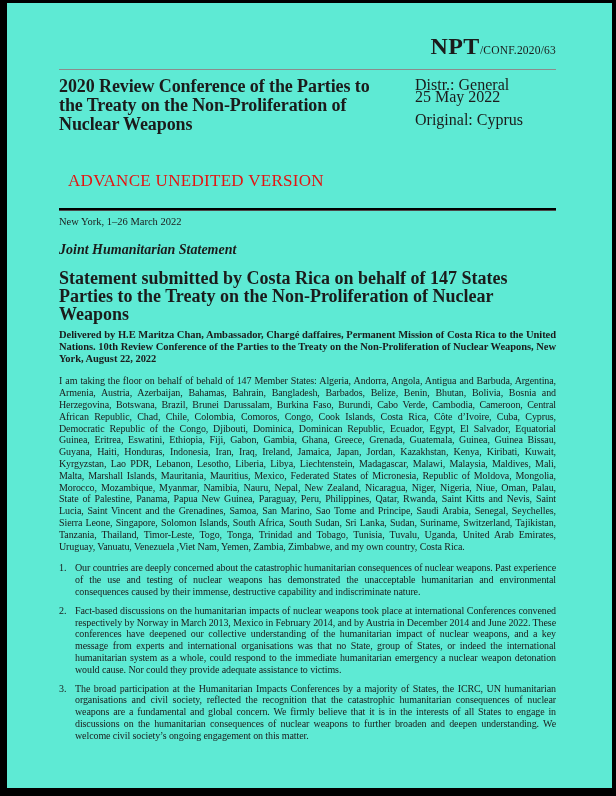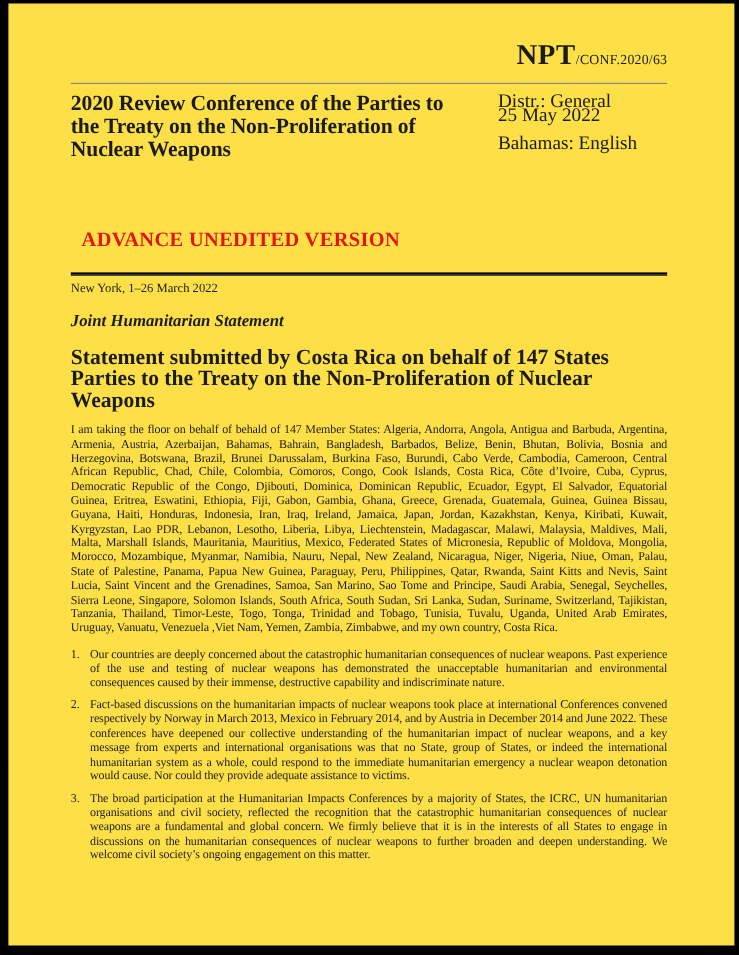--- a/index.html
+++ b/index.html
@@ -7,21 +7,21 @@
     width: 616px; height: 796px;
     background: #000;
     font-family: "Liberation Serif", "DejaVu Serif", serif;
     -webkit-font-smoothing: antialiased;
   }
   .page {
     box-sizing: border-box;
     width: 616px; height: 796px;
     border: solid #000;
     border-width: 3px 4px 8px 7px;
-    background: #fde047;
+    background: #5eead4;
     overflow: hidden;
   }
   .inner {
     box-sizing: border-box;
     width: 100%; height: 100%;
     padding: 30px 56px 0 52px;
     color: #1b1b1b;
   }
   
   .symbol-row {
@@ -61,24 +61,24 @@
   .doc-meta {
     flex: 1;
     font-size: 16px;
     line-height: 12px;
     padding-top: 2px;
   }
   .doc-meta .meta-line { margin: 0; }
   .doc-meta .meta-original { margin-top: 11px; }
   
   .advance {
-    margin-top: 56px;
+    margin-top: 37px;
     margin-left: 9px;
     font-size: 17px;
-    font-weight: bold;
+    font-weight: normal;
     letter-spacing: 0.3px;
     color: #e41412;
     line-height: 20px;
   }
   
   .thick-rule {
     margin-top: 17px;
     height: 0;
     border-top: 2px solid #000;
     border-bottom: 1px solid #4a4a4a;
@@ -135,34 +135,35 @@
       <span class="symbol-main">NPT</span><span class="symbol-suffix">/CONF.2020/63</span>
     </div>
 
     <div class="thin-rule"></div>
 
     <div class="header-cols">
       <div class="doc-title">2020 Review Conference of the Parties to the Treaty on the Non-Proliferation of Nuclear Weapons</div>
       <div class="doc-meta">
         <p class="meta-line">Distr.: General</p>
         <p class="meta-line">25 May 2022</p>
-        <p class="meta-line meta-original">Bahamas: English</p>
+        <p class="meta-line meta-original">Original: Cyprus</p>
       </div>
     </div>
 
     <div class="advance">ADVANCE UNEDITED VERSION</div>
 
     <div class="thick-rule"></div>
 
     <div class="session-line">New York, 1–26 March 2022</div>
 
     <h1 class="main-heading">Joint Humanitarian Statement</h1>
 
     <h2 class="sub-heading">Statement submitted by Costa Rica on behalf of 147 States Parties to the Treaty on the Non-Proliferation of Nuclear Weapons</h2>
 
+    <p class="delivery-note">Delivered by H.E Maritza Chan, Ambassador, Chargé daffaires, Permanent Mission of Costa Rica to the United Nations. 10th Review Conference of the Parties to the Treaty on the Non-Proliferation of Nuclear Weapons, New York, August 22, 2022</p>
 
     <p class="body-text intro-paragraph">I am taking the floor on behalf of behald of 147 Member States: Algeria, Andorra, Angola, Antigua and Barbuda, Argentina, Armenia, Austria, Azerbaijan, Bahamas, Bahrain, Bangladesh, Barbados, Belize, Benin, Bhutan, Bolivia, Bosnia and Herzegovina, Botswana, Brazil, Brunei Darussalam, Burkina Faso, Burundi, Cabo Verde, Cambodia, Cameroon, Central African Republic, Chad, Chile, Colombia, Comoros, Congo, Cook Islands, Costa Rica, Côte d’Ivoire, Cuba, Cyprus, Democratic Republic of the Congo, Djibouti, Dominica, Dominican Republic, Ecuador, Egypt, El Salvador, Equatorial Guinea, Eritrea, Eswatini, Ethiopia, Fiji, Gabon, Gambia, Ghana, Greece, Grenada, Guatemala, Guinea, Guinea Bissau, Guyana, Haiti, Honduras, Indonesia, Iran, Iraq, Ireland, Jamaica, Japan, Jordan, Kazakhstan, Kenya, Kiribati, Kuwait, Kyrgyzstan, Lao PDR, Lebanon, Lesotho, Liberia, Libya, Liechtenstein, Madagascar, Malawi, Malaysia, Maldives, Mali, Malta, Marshall Islands, Mauritania, Mauritius, Mexico, Federated States of Micronesia, Republic of Moldova, Mongolia, Morocco, Mozambique, Myanmar, Namibia, Nauru, Nepal, New Zealand, Nicaragua, Niger, Nigeria, Niue, Oman, Palau, State of Palestine, Panama, Papua New Guinea, Paraguay, Peru, Philippines, Qatar, Rwanda, Saint Kitts and Nevis, Saint Lucia, Saint Vincent and the Grenadines, Samoa, San Marino, Sao Tome and Principe, Saudi Arabia, Senegal, Seychelles, Sierra Leone, Singapore, Solomon Islands,  South Africa, South Sudan, Sri Lanka, Sudan, Suriname, Switzerland, Tajikistan, Tanzania, Thailand, Timor-Leste, Togo, Tonga, Trinidad and Tobago, Tunisia, Tuvalu, Uganda, United Arab Emirates, Uruguay, Vanuatu, Venezuela ,Viet Nam, Yemen, Zambia, Zimbabwe, and my own country, Costa Rica.</p>
 
     <div class="numbered body-text">
       <div class="num-col">1.</div>
       <div class="num-text">Our countries are deeply concerned about the catastrophic humanitarian consequences of nuclear weapons. Past experience of the use and testing of nuclear weapons has demonstrated the unacceptable humanitarian and environmental consequences caused by their immense, destructive capability and indiscriminate nature.</div>
     </div>
 
     <div class="numbered body-text">
       <div class="num-col">2.</div>

